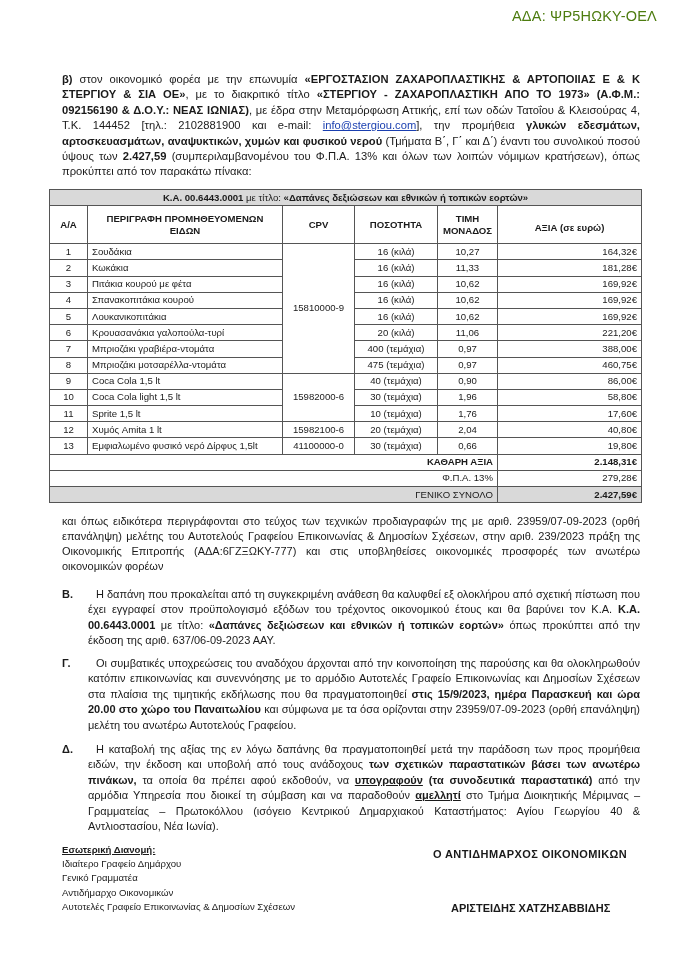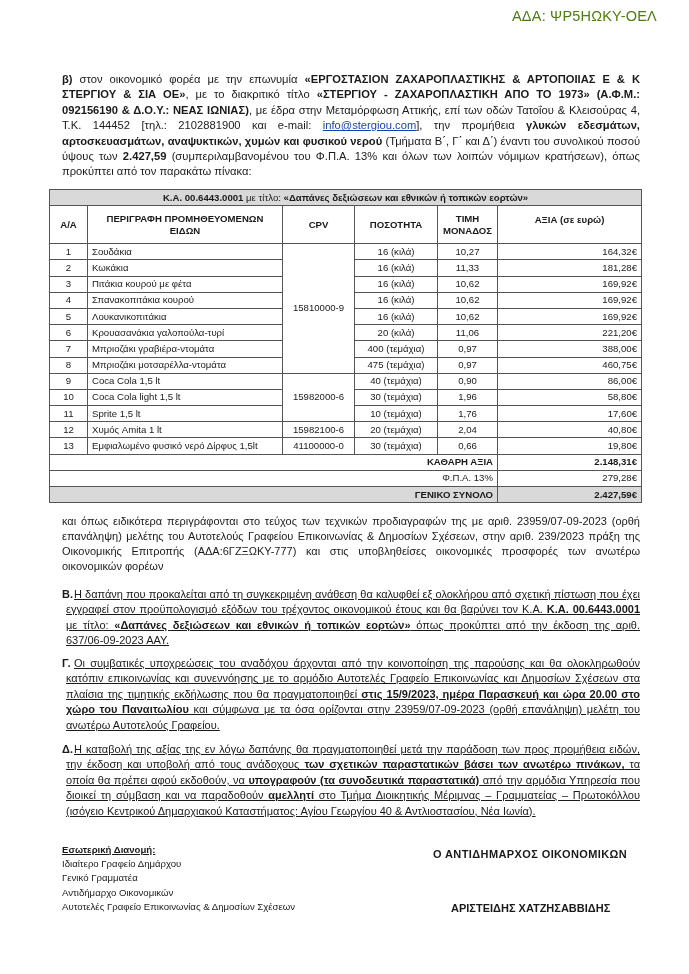--- a/index.html
+++ b/index.html
@@ -15,21 +15,21 @@
   table.items td { border:1px solid #555; padding:0 4px; height:15.2px; line-height:14px; vertical-align:middle; }
   .hdr-title { background:#d9d9d9; text-align:center; }
   .colhdr { text-align:center; font-weight:bold; line-height:12px !important; }
   .c { text-align:center; }
   .r { text-align:right; }
   .tot-label { text-align:right; }
   .grand td { background:#d9d9d9; }
   #p-after { top:514px; font-size:11px; line-height:15px; }
   .sec { position:absolute; left:62px; width:578px; font-size:11px; line-height:15.4px; text-align:justify; }
   .sec .lbl { position:absolute; left:0; top:0; font-weight:bold; }
-  .sec .txt { margin-left:4px;text-decoration:underline; }
+  .sec .txt { margin-left:26px; }
   #sec-b { top:587px; }
   #sec-g { top:656px; }
   #sec-d { top:742px; }
   .dist { position:absolute; left:62px; top:843px; font-size:9.6px; line-height:14.2px; }
   .dist .dist-title { font-weight:bold; text-decoration:underline; }
   .sign1 { position:absolute; left:433px; top:848px; font-size:11px; font-weight:bold; letter-spacing:0.4px; }
   .sign2 { position:absolute; left:451px; top:902px; font-size:11px; font-weight:bold; }
 </style>
 </head>
 <body>
@@ -50,21 +50,21 @@
   <tbody>
       <tr>
     <td colspan="6" class="hdr-title"><b>Κ.Α. 00.6443.0001</b><span> με τίτλο: </span><b>«Δαπάνες δεξιώσεων και εθνικών ή τοπικών εορτών»</b></td>
   </tr>
   <tr style="height:38px">
     <td class="colhdr">Α/Α</td>
     <td class="colhdr">ΠΕΡΙΓΡΑΦΗ ΠΡΟΜΗΘΕΥΟΜΕΝΩΝ ΕΙΔΩΝ</td>
     <td class="colhdr">CPV</td>
     <td class="colhdr">ΠΟΣΟΤΗΤΑ</td>
     <td class="colhdr">ΤΙΜΗ ΜΟΝΑΔΟΣ</td>
-    <td class="colhdr" style="vertical-align:top;padding-top:8px">ΑΞΙΑ (σε ευρώ)</td>
+    <td class="colhdr" style="vertical-align:top;padding-top:16px">ΑΞΙΑ (σε ευρώ)</td>
   </tr>
   <tr>
     <td class="c">1</td>
     <td>Σουδάκια</td>
     <td class="c" rowspan="8">15810000-9</td>
     <td class="c">16 (κιλά)</td>
     <td class="c">10,27</td>
     <td class="r">164,32€</td>
   </tr>
   <tr>
@@ -156,21 +156,21 @@
   </tr>
   <tr>
     <td colspan="5" class="tot-label" style="font-weight:bold">ΚΑΘΑΡΗ ΑΞΙΑ</td>
     <td class="r" style="font-weight:bold">2.148,31€</td>
   </tr>
   <tr>
     <td colspan="5" class="tot-label">Φ.Π.Α. 13%</td>
     <td class="r">279,28€</td>
   </tr>
   <tr class="grand">
-    <td colspan="5" class="tot-label" style="font-weight:bold">ΓΕΝΙΚΟ ΣΥΝΟΛΟ</td>
+    <td colspan="5" class="tot-label" style="font-weight:normal">ΓΕΝΙΚΟ ΣΥΝΟΛΟ</td>
     <td class="r" style="font-weight:bold">2.427,59€</td>
   </tr>
 </tbody>
   </table>
 
 <div class="para" id="p-after">και όπως ειδικότερα περιγράφονται στο τεύχος των τεχνικών προδιαγραφών της με αριθ. 23959/07-09-2023 (ορθή επανάληψη) μελέτης του Αυτοτελούς Γραφείου Επικοινωνίας &amp; Δημοσίων Σχέσεων, στην αριθ. 239/2023 πράξη της Οικονομικής Επιτροπής (ΑΔΑ:6ΓΖΞΩΚΥ-777) και στις υποβληθείσες οικονομικές προσφορές των ανωτέρω οικονομικών φορέων</div>
 
 <div class="sec" id="sec-b">
   <span class="lbl">Β.</span>
   <div class="txt"><span style="margin-left:8px">Η δαπάνη που προκαλείται από τη συγκεκριμένη ανάθεση θα καλυφθεί εξ ολοκλήρου από σχετική πίστωση που έχει εγγραφεί στον προϋπολογισμό εξόδων του τρέχοντος οικονομικού έτους και θα βαρύνει τον Κ.Α. </span><b>Κ.Α. 00.6443.0001</b><span> με τίτλο: </span><b>«Δαπάνες δεξιώσεων και εθνικών ή τοπικών εορτών»</b><span> όπως προκύπτει από την έκδοση της αριθ. 637/06-09-2023 ΑΑΥ.</span></div>

